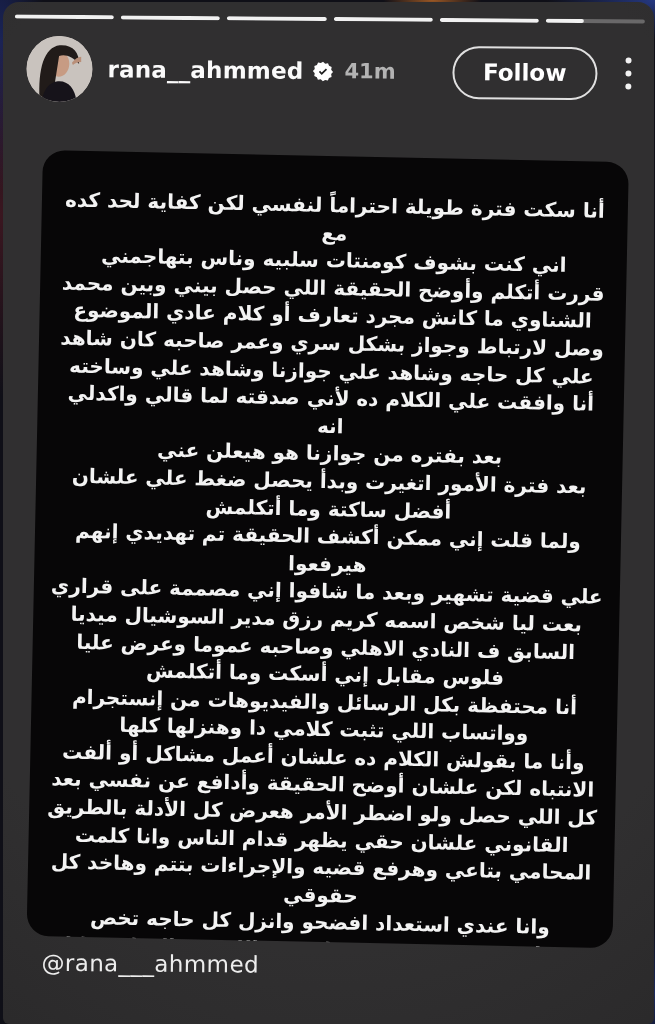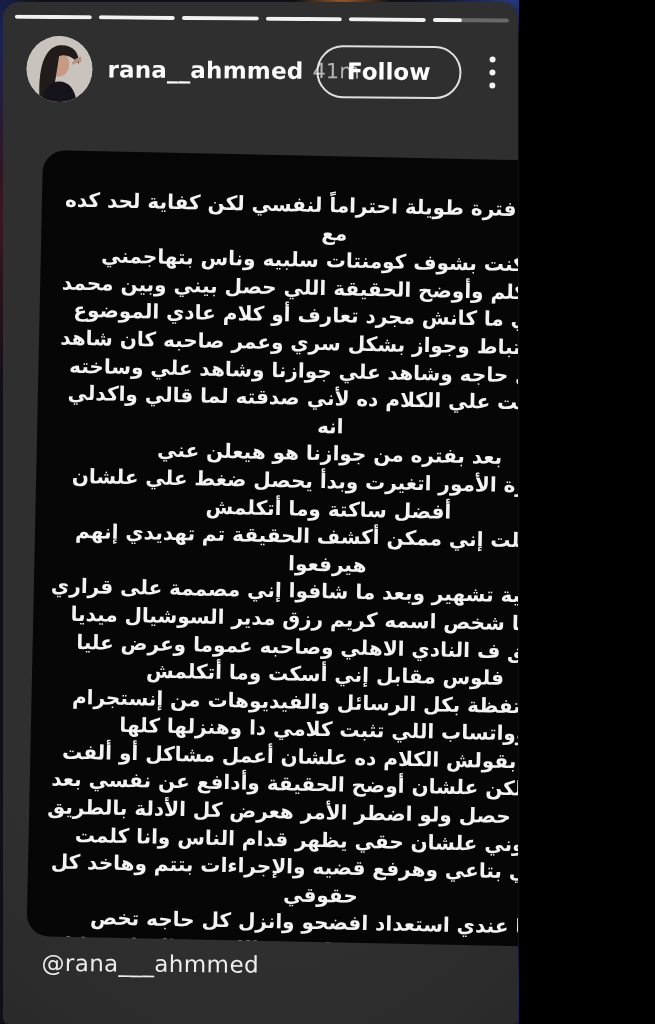--- a/index.html
+++ b/index.html
@@ -1,18 +1,18 @@
 <!DOCTYPE html>
 <html lang="en"><head>
 <meta charset="utf-8">
 <style>
   html,body{margin:0;padding:0;background:#000;}
   *{box-sizing:border-box;}
   .screen{
-    position:relative;width:519px;height:1024px;overflow:hidden;
+    position:relative;width:655px;height:1024px;overflow:hidden;
     font-family:"DejaVu Sans","Liberation Sans",sans-serif;
     background:
       radial-gradient(70px 22px at 66% 0%, rgba(229,126,44,.65), rgba(229,126,44,0) 70%),
       radial-gradient(150px 55px at 100% 0%, rgba(52,84,200,.6), rgba(52,84,200,0) 72%),
       radial-gradient(90px 260px at 0% 21%, rgba(140,36,48,.35), rgba(140,36,48,0) 70%),
       radial-gradient(60px 200px at 0% 4%, rgba(36,56,150,.5), rgba(36,56,150,0) 75%),
       radial-gradient(160px 90px at 100% 97%, rgba(44,74,180,.45), rgba(44,74,180,0) 75%),
       #0f0f17;
   }
   .story{
@@ -28,21 +28,21 @@
   .seg .fill{height:100%;background:#f1f1f1;border-radius:2px;}
 
   
   .header{position:absolute;top:31px;left:24px;right:18px;height:72px;display:flex;align-items:center;}
   .avatar{width:66px;height:66px;border-radius:50%;overflow:hidden;flex:0 0 auto;background:#c9c3be;}
   .avatar svg{display:block;width:100%;height:100%;}
   .user-block{display:flex;align-items:center;margin-left:15px;min-width:0;}
   .username{color:#fafafa;font-size:23px;font-weight:700;letter-spacing:.2px;}
   .verified{width:21px;height:21px;margin-left:9px;display:inline-flex;}
   .verified svg{width:100%;height:100%;}
-  .timestamp{color:#b3b3b3;font-size:21px;font-weight:400;}
+  .timestamp{color:#b3b3b3;font-size:21px;margin-left:11px;font-weight:700;}
   .follow-btn{
     margin-left:auto;height:53px;padding:0 29px;border:2px solid rgba(255,255,255,.85);
     border-radius:27px;background:transparent;color:#fff;font-size:23px;font-weight:600;
     font-family:inherit;line-height:49px;cursor:pointer;
   }
   .menu{margin-left:24px;display:flex;flex-direction:column;gap:7px;align-items:center;padding:6px 4px;cursor:pointer;}
   .menu i{width:6px;height:6px;border-radius:50%;background:#f2f2f2;display:block;}
 
   
   .panel{

